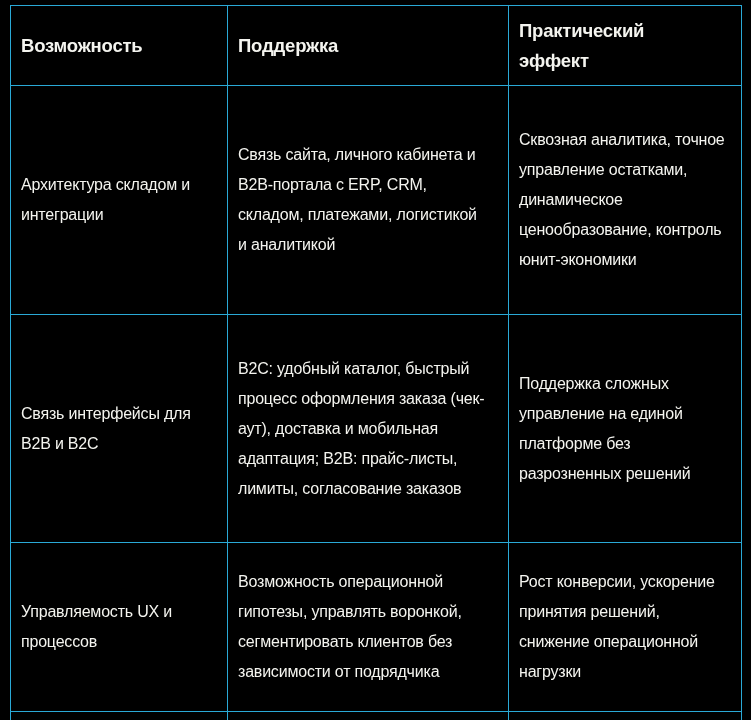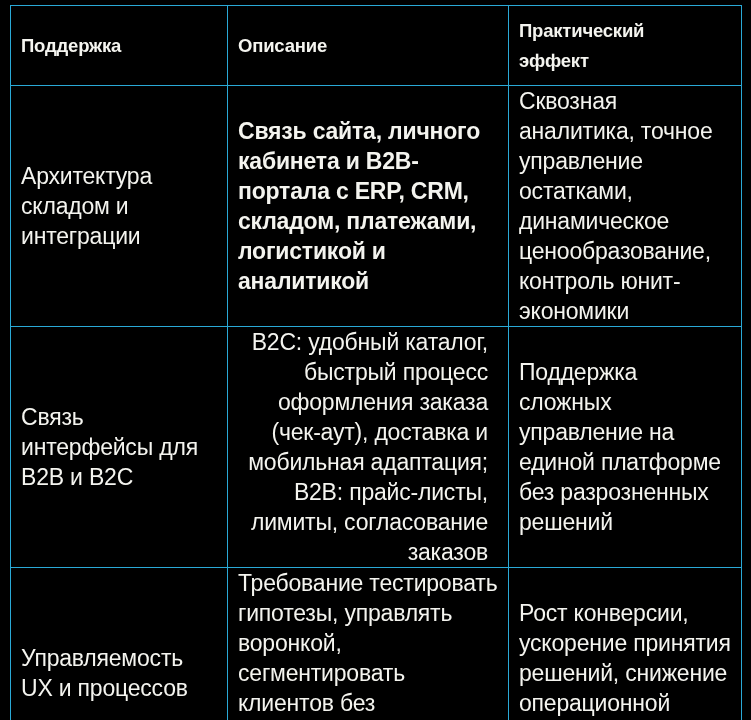--- a/index.html
+++ b/index.html
@@ -25,21 +25,21 @@
       width: 731px;
     }
     col.c1 { width: 217px; }
     col.c2 { width: 281px; }
     col.c3 { width: 233px; }
     th, td {
       border: 1.5px solid #2aa9d6;
       padding: 0 10px;
       vertical-align: middle;
       text-align: left;
-      font-size: 23px;
+      font-size: 16px;
       line-height: 30px;
       color: #f4f4ef;
       letter-spacing: -0.2px;
     }
     th {
       font-weight: bold;
       height: 79px;
       font-size: 18.5px;
     }
     tr.r1 td { height: 228px; }
@@ -52,39 +52,39 @@
 
 <div class="table-wrap">
   <table>
     <colgroup>
       <col class="c1">
       <col class="c2">
       <col class="c3">
     </colgroup>
     <thead>
       <tr>
+        <th>Возможность</th>
         <th>Поддержка</th>
-        <th>Описание</th>
         <th style="padding-right:60px;">Практический эффект</th>
       </tr>
     </thead>
     <tbody>
       <tr class="r1">
         <td>Архитектура складом и интеграции</td>
-        <td style="padding-right:20px;font-weight:bold;">Связь сайта, личного кабинета и B2B-портала с ERP, CRM, складом, платежами, логистикой и аналитикой</td>
+        <td style="padding-right:20px;">Связь сайта, личного кабинета и B2B-портала с ERP, CRM, складом, платежами, логистикой и аналитикой</td>
         <td>Сквозная аналитика, точное управление остатками, динамическое ценообразование, контроль юнит-экономики</td>
       </tr>
       <tr class="r2">
         <td>Связь интерфейсы для B2B и B2C</td>
-        <td style="padding-right:20px;text-align:right;">B2C: удобный каталог, быстрый процесс оформления заказа (чек-аут), доставка и мобильная адаптация; B2B: прайс-листы, лимиты, согласование заказов</td>
+        <td style="padding-right:20px;">B2C: удобный каталог, быстрый процесс оформления заказа (чек-аут), доставка и мобильная адаптация; B2B: прайс-листы, лимиты, согласование заказов</td>
         <td>Поддержка сложных управление на единой платформе без разрозненных решений</td>
       </tr>
       <tr class="r3">
         <td>Управляемость UX и процессов</td>
-        <td>Требование тестировать гипотезы, управлять воронкой, сегментировать клиентов без зависимости от подрядчика</td>
+        <td>Возможность операционной гипотезы, управлять воронкой, сегментировать клиентов без зависимости от подрядчика</td>
         <td>Рост конверсии, ускорение принятия решений, снижение операционной нагрузки</td>
       </tr>
       <tr class="r4">
         <td></td>
         <td></td>
         <td></td>
       </tr>
     </tbody>
   </table>
 </div>

